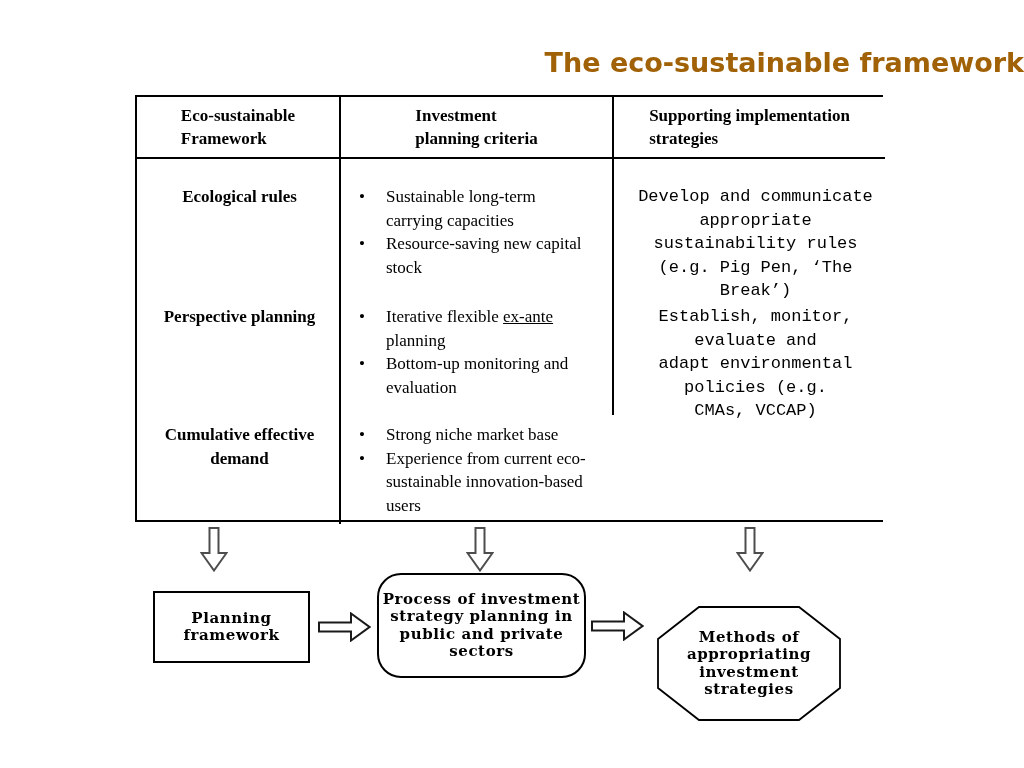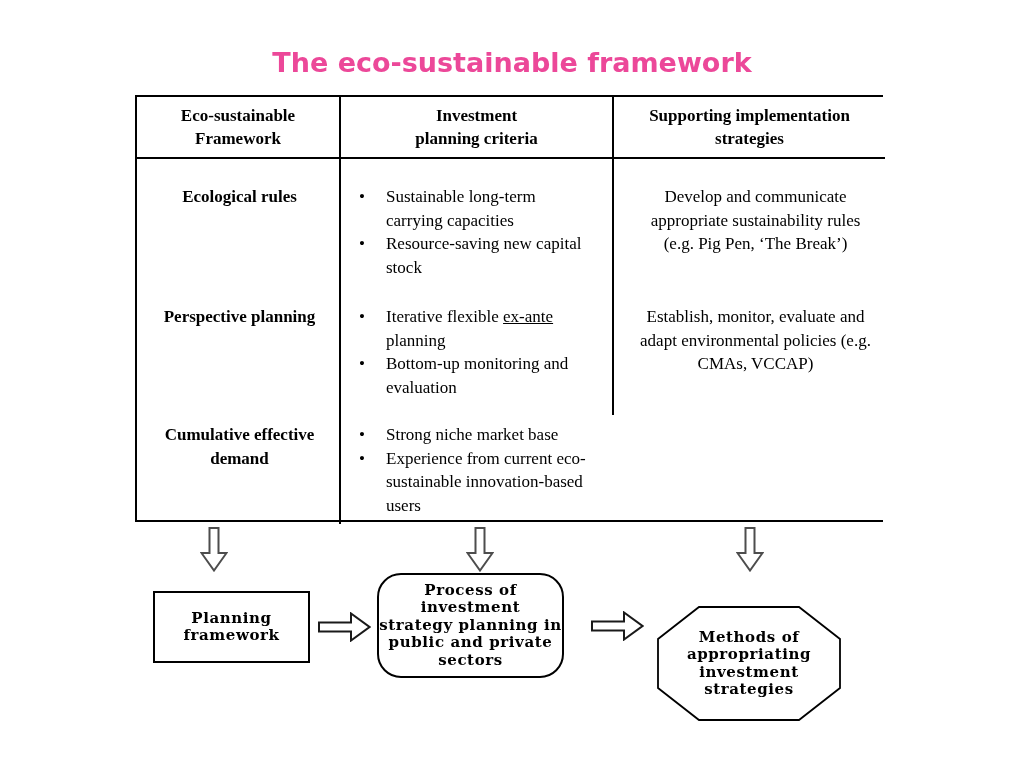--- a/index.html
+++ b/index.html
@@ -8,26 +8,26 @@
     width:1024px; height:768px;
     background:#ffffff;
     overflow:hidden;
     font-family:"Liberation Serif", serif;
     color:#000;
   }
 
   
   .title {
     position:absolute; left:0; right:0; top:47px;
-    text-align:center;
+    text-align:right;
     font-family:"DejaVu Sans", sans-serif;
     font-weight:bold;
     font-size:27px;
     letter-spacing:0px;
-    color:#ec4899;
+    color:#a16207;
   }
 
   
   .fw-table {
     position:absolute; left:135px; top:95px;
     width:748px; height:427px;
     display:grid;
     grid-template-columns:202px 273px 273px;
     grid-template-rows:62px 138px 118px 109px;
     border-top:2px solid #000;
@@ -35,21 +35,20 @@
     border-left:2px solid #000;
     box-sizing:border-box;
     font-size:17px;
     line-height:23.5px;
   }
   .cell { box-sizing:border-box; }
   .col2, .col3 { border-left:2px solid #000; }
   .th {
     border-bottom:2px solid #000;
     display:flex; align-items:center; justify-content:center;
-    text-align:center;
     font-weight:bold;
     white-space:pre-line;
   }
   .r1 { padding-top:26px; }
   .r2 { padding-top:8px; }
   .r3 { padding-top:8px; }
   .td-fw {
     font-weight:bold;
     padding-left:11px; padding-right:8px;
     white-space:pre-line;
@@ -57,20 +56,21 @@
   }
   .td-cr { padding-right:6px; }
   .bullet-row { display:flex; padding-left:18px; }
   .bullet-glyph { width:27px; flex:none; }
   .bullet-text { white-space:pre-line; }
   .u { text-decoration:underline; }
   .td-st {
     text-align:center;
     padding-left:22px; padding-right:10px;
     white-space:pre-line;
+    font-family:Liberation Mono, monospace;
   }
 
   
   .arrow { position:absolute; }
   .shape-label {
     font-family:"DejaVu Serif", serif;
     font-weight:bold;
     font-size:15px;
     line-height:17.5px;
     letter-spacing:0.6px;
@@ -78,21 +78,21 @@
     white-space:pre-line;
   }
   .box-rect {
     position:absolute; left:153px; top:591px;
     width:157px; height:72px;
     border:2px solid #000; box-sizing:border-box;
     display:flex; align-items:center; justify-content:center;
   }
   .box-round {
     position:absolute; left:377px; top:573px;
-    width:187px; height:105px;
+    width:209px; height:105px;
     border:2px solid #000; border-radius:24px; box-sizing:border-box;
     display:flex; align-items:center; justify-content:center;
   }
   .box-oct {
     position:absolute; left:657px; top:606px;
     width:184px; height:115px;
   }
   .box-oct svg { position:absolute; inset:0; }
   .oct-label {
     position:absolute; inset:0;

